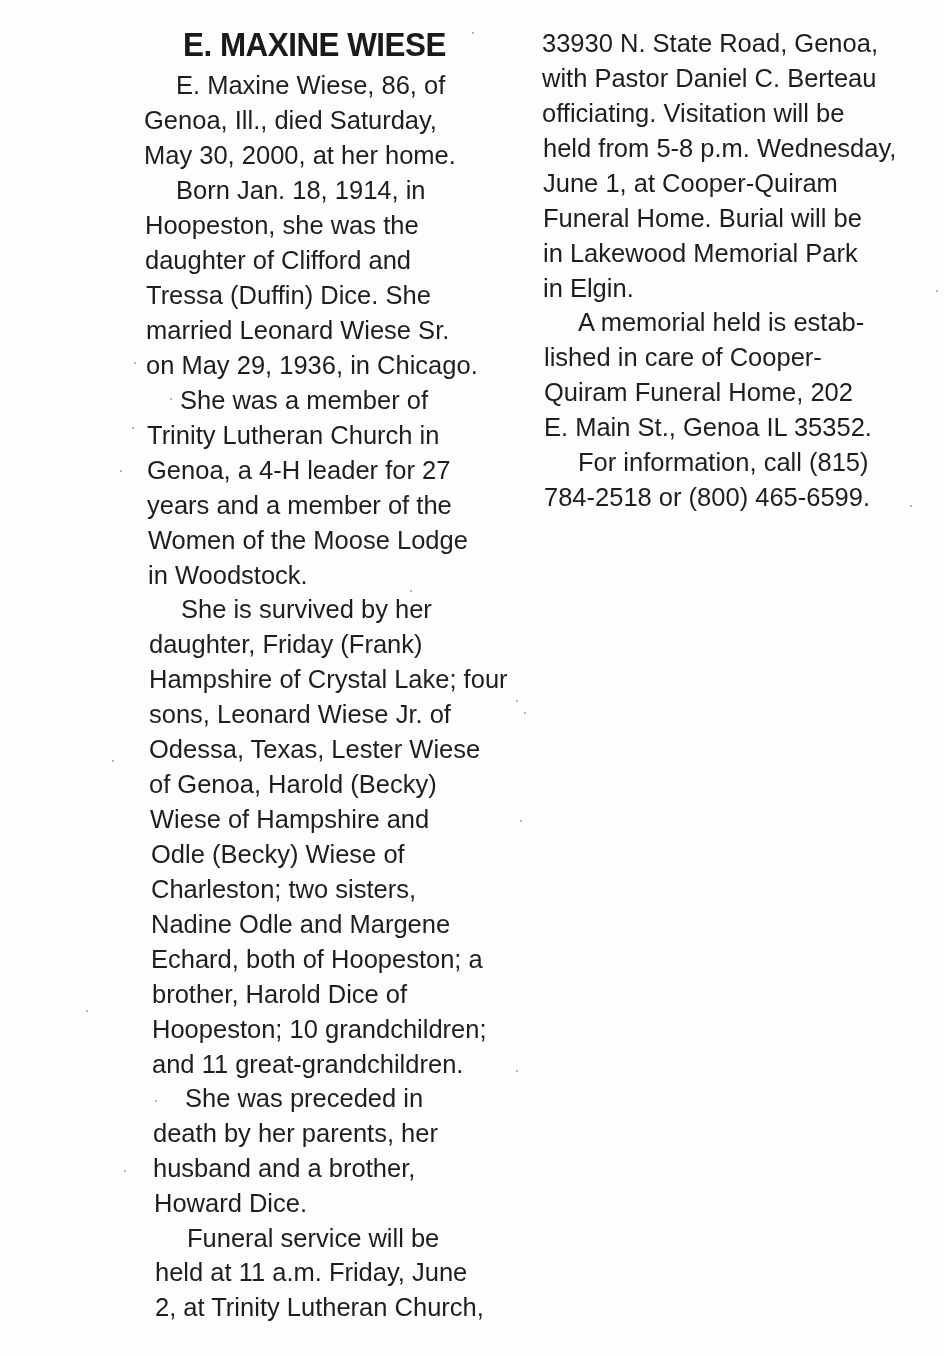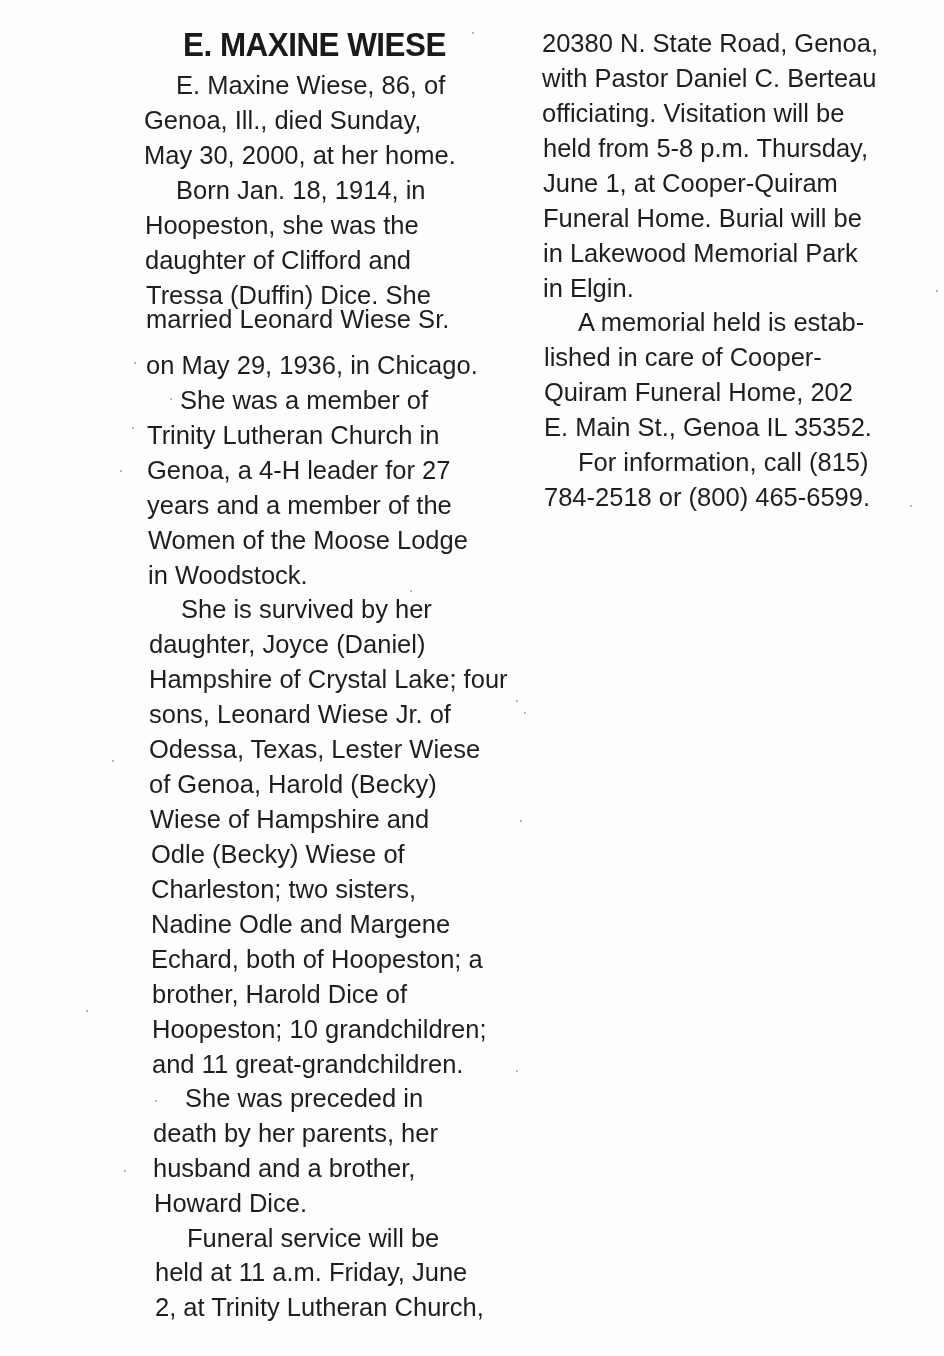--- a/index.html
+++ b/index.html
@@ -63,36 +63,36 @@
     }
   </style>
 </head>
 <body>
 
 <div class="page">
   <div class="headline">E. MAXINE WIESE</div>
 
   <div class="col col-left">
     <div class="line" style="left:36px;top:70px">E. Maxine Wiese, 86, of</div>
-    <div class="line" style="left:4px;top:105px">Genoa, Ill., died Sunday,</div>
+    <div class="line" style="left:4px;top:105px">Genoa, Ill., died Saturday,</div>
     <div class="line" style="left:4px;top:140px">May 30, 2000, at her home.</div>
     <div class="line" style="left:36px;top:175px">Born Jan. 18, 1914, in</div>
     <div class="line" style="left:5px;top:210px">Hoopeston, she was the</div>
     <div class="line" style="left:5px;top:245px">daughter of Clifford and</div>
     <div class="line" style="left:6px;top:280px">Tressa (Duffin) Dice. She</div>
-    <div class="line" style="left:6px;top:304px">married Leonard Wiese Sr.</div>
+    <div class="line" style="left:6px;top:315px">married Leonard Wiese Sr.</div>
     <div class="line" style="left:6px;top:350px">on May 29, 1936, in Chicago.</div>
     <div class="line" style="left:40px;top:385px">She was a member of</div>
     <div class="line" style="left:7px;top:420px">Trinity Lutheran Church in</div>
     <div class="line" style="left:7px;top:455px">Genoa, a 4-H leader for 27</div>
     <div class="line" style="left:7px;top:490px">years and a member of the</div>
     <div class="line" style="left:8px;top:525px">Women of the Moose Lodge</div>
     <div class="line" style="left:8px;top:560px">in Woodstock.</div>
     <div class="line" style="left:41px;top:594px">She is survived by her</div>
-    <div class="line" style="left:9px;top:629px">daughter, Joyce (Daniel)</div>
+    <div class="line" style="left:9px;top:629px">daughter, Friday (Frank)</div>
     <div class="line" style="left:9px;top:664px">Hampshire of Crystal Lake; four</div>
     <div class="line" style="left:9px;top:699px">sons, Leonard Wiese Jr. of</div>
     <div class="line" style="left:9px;top:734px">Odessa, Texas, Lester Wiese</div>
     <div class="line" style="left:9px;top:769px">of Genoa, Harold (Becky)</div>
     <div class="line" style="left:10px;top:804px">Wiese of Hampshire and</div>
     <div class="line" style="left:11px;top:839px">Odle (Becky) Wiese of</div>
     <div class="line" style="left:11px;top:874px">Charleston; two sisters,</div>
     <div class="line" style="left:11px;top:909px">Nadine Odle and Margene</div>
     <div class="line" style="left:11px;top:944px">Echard, both of Hoopeston; a</div>
     <div class="line" style="left:12px;top:979px">brother, Harold Dice of</div>
@@ -101,24 +101,24 @@
     <div class="line" style="left:45px;top:1083px">She was preceded in</div>
     <div class="line" style="left:13px;top:1118px">death by her parents, her</div>
     <div class="line" style="left:13px;top:1153px">husband and a brother,</div>
     <div class="line" style="left:14px;top:1188px">Howard Dice.</div>
     <div class="line" style="left:47px;top:1223px">Funeral service will be</div>
     <div class="line" style="left:15px;top:1257px">held at 11 a.m. Friday, June</div>
     <div class="line" style="left:15px;top:1292px">2, at Trinity Lutheran Church,</div>
   </div>
 
   <div class="col col-right">
-    <div class="line" style="left:2px;top:28px">20380 N. State Road, Genoa,</div>
+    <div class="line" style="left:2px;top:28px">33930 N. State Road, Genoa,</div>
     <div class="line" style="left:2px;top:63px">with Pastor Daniel C. Berteau</div>
     <div class="line" style="left:2px;top:98px">officiating. Visitation will be</div>
-    <div class="line" style="left:3px;top:133px">held from 5-8 p.m. Thursday,</div>
+    <div class="line" style="left:3px;top:133px">held from 5-8 p.m. Wednesday,</div>
     <div class="line" style="left:3px;top:168px">June 1, at Cooper-Quiram</div>
     <div class="line" style="left:3px;top:203px">Funeral Home. Burial will be</div>
     <div class="line" style="left:3px;top:238px">in Lakewood Memorial Park</div>
     <div class="line" style="left:3px;top:273px">in Elgin.</div>
     <div class="line" style="left:38px;top:307px">A memorial held is estab-</div>
     <div class="line" style="left:4px;top:342px">lished in care of Cooper-</div>
     <div class="line" style="left:4px;top:377px">Quiram Funeral Home, 202</div>
     <div class="line" style="left:4px;top:412px">E. Main St., Genoa IL 35352.</div>
     <div class="line" style="left:38px;top:447px">For information, call (815)</div>
     <div class="line" style="left:4px;top:482px">784-2518 or (800) 465-6599.</div>

